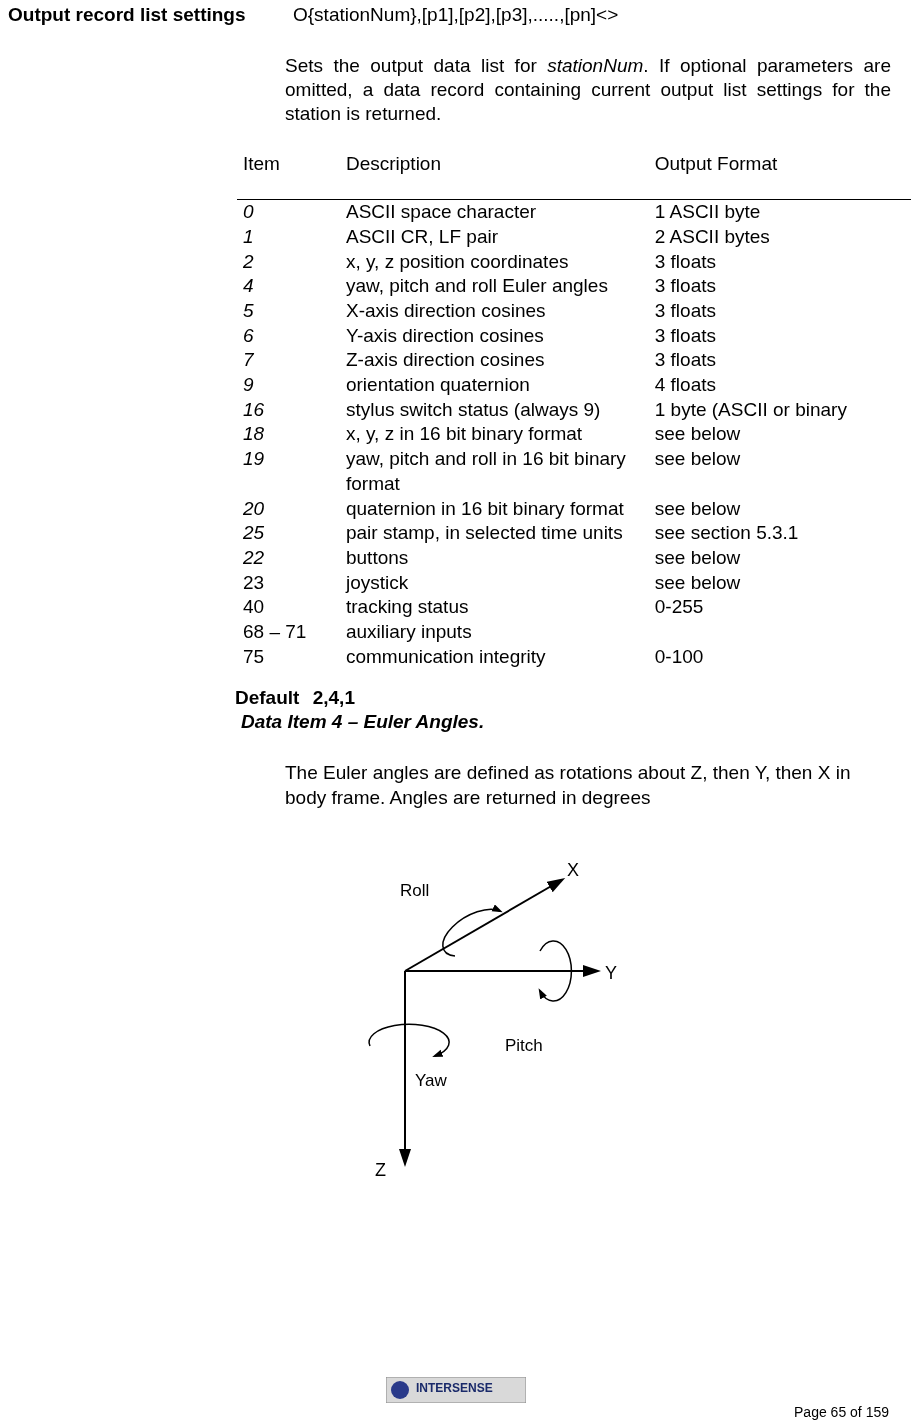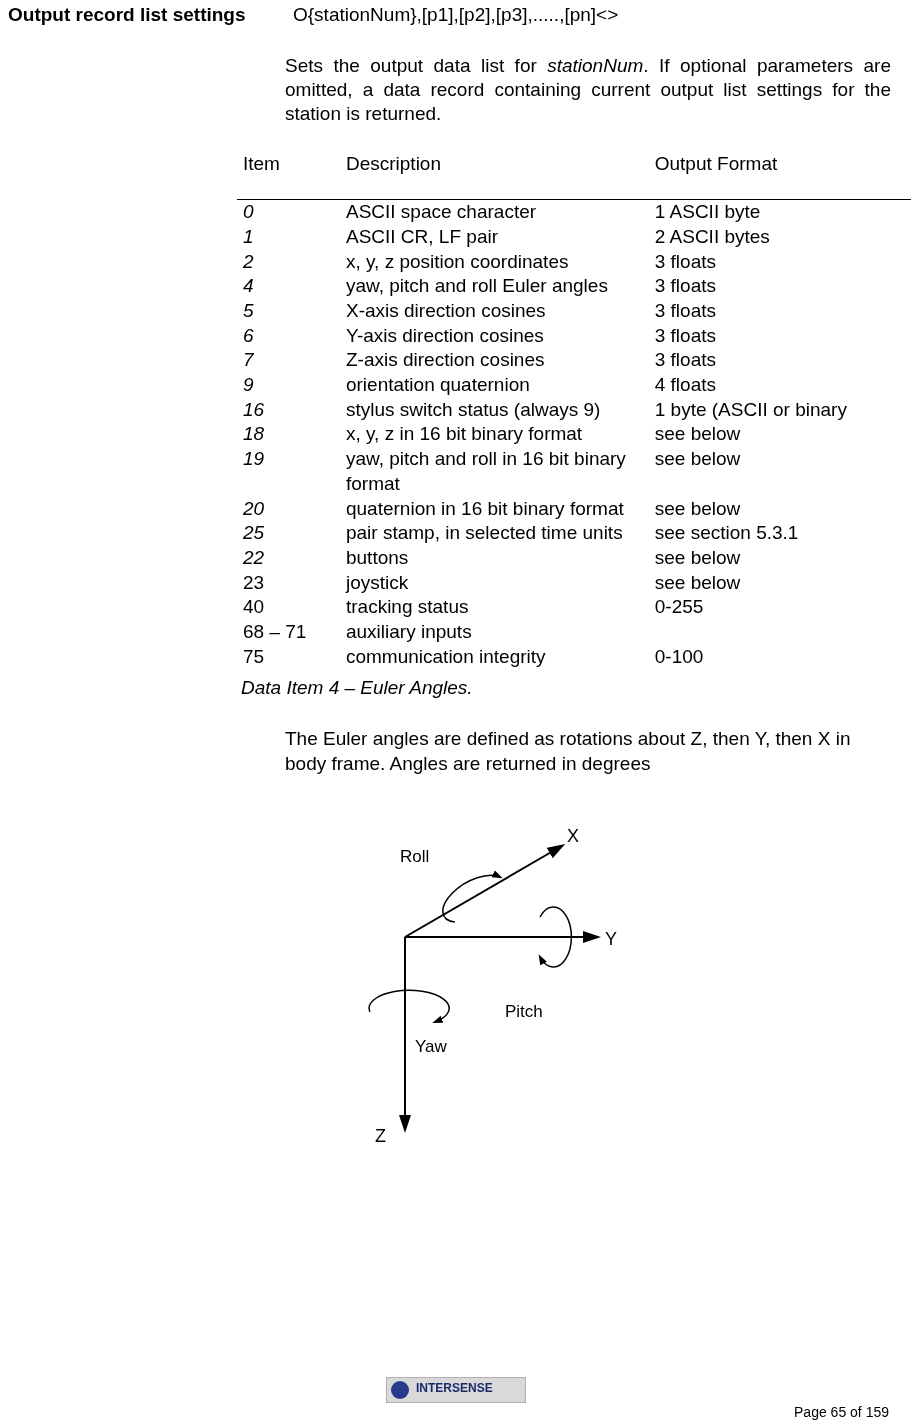--- a/index.html
+++ b/index.html
@@ -64,23 +64,23 @@
   .col-fmt  { width: 260px; }
   .item-it { font-style: italic; }
   .default-row {
     margin-top: 18px;
     margin-left: -50px;
     font-weight: bold;
   }
   .default-row span.val { font-weight: bold; margin-left: 8px;}
   .data-item-title {
     margin-left: -44px;
-    font-weight: normal;
+    font-weight: bold;
     font-style: italic;
-    margin-top: 8px;
+    margin-top: 2px;
   }
   .euler-desc {
     margin-top: 28px;
     line-height: 1.3;
   }
   .diagram-wrap {
     margin-top: 40px;
     margin-left: 20px;
   }
   .footer {
@@ -219,20 +219,24 @@
             </tr>
           <tr>
               <td>75</td>
               <td>communication integrity</td>
               <td>0-100</td>
             </tr>
         </tbody>
       </table>
     </div>
 
+    <div class="default-row">
+      <span>Default</span>
+      <span class="val">2,4,1</span>
+    </div>
 
     <div class="data-item-title">Data Item 4 – Euler Angles.</div>
 
     <div class="euler-desc">The Euler angles are defined as rotations about Z, then Y, then X in body frame.  Angles are returned in degrees</div>
 
     <div class="diagram-wrap">
       <svg width="360" height="340" viewBox="0 0 360 340">
         <defs>
           <marker id="arrow" markerWidth="10" markerHeight="10" refX="6" refY="3" orient="auto" markerUnits="strokeWidth">
             <path d="M0,0 L0,6 L9,3 z" fill="#000"></path>

